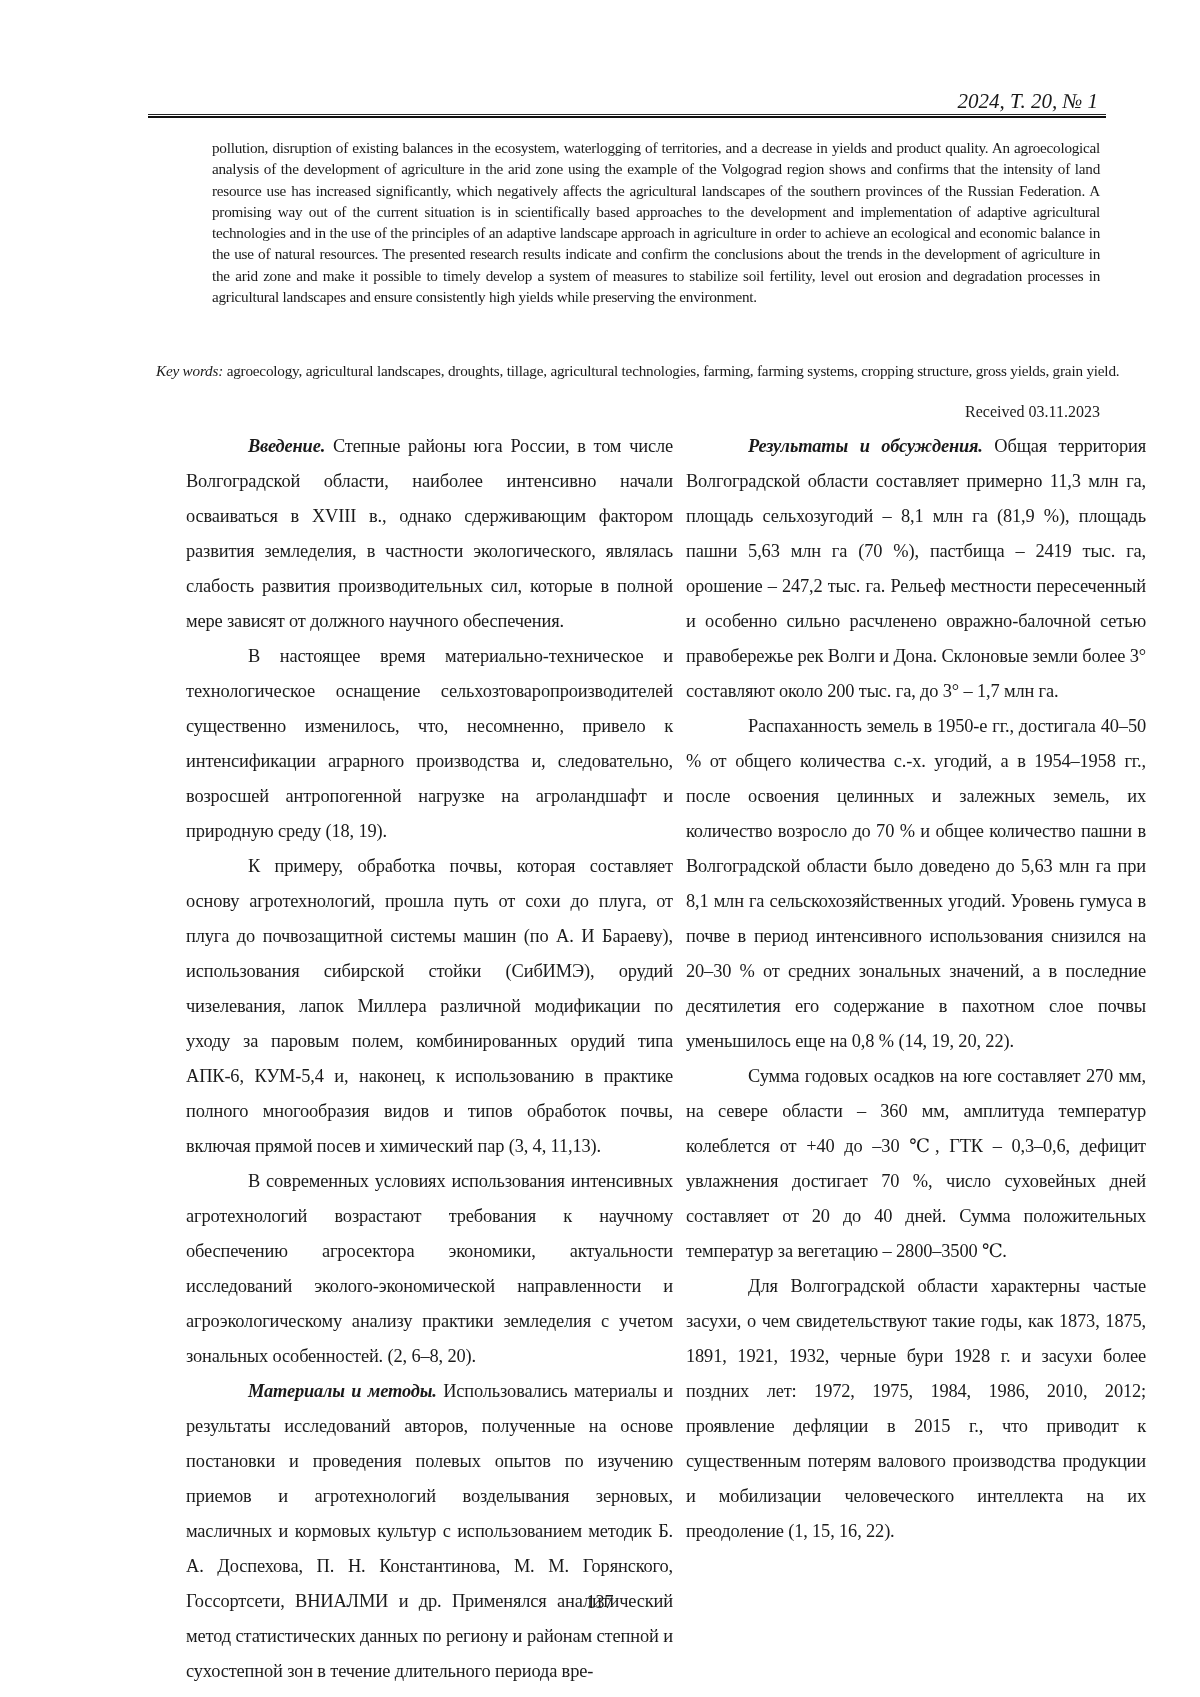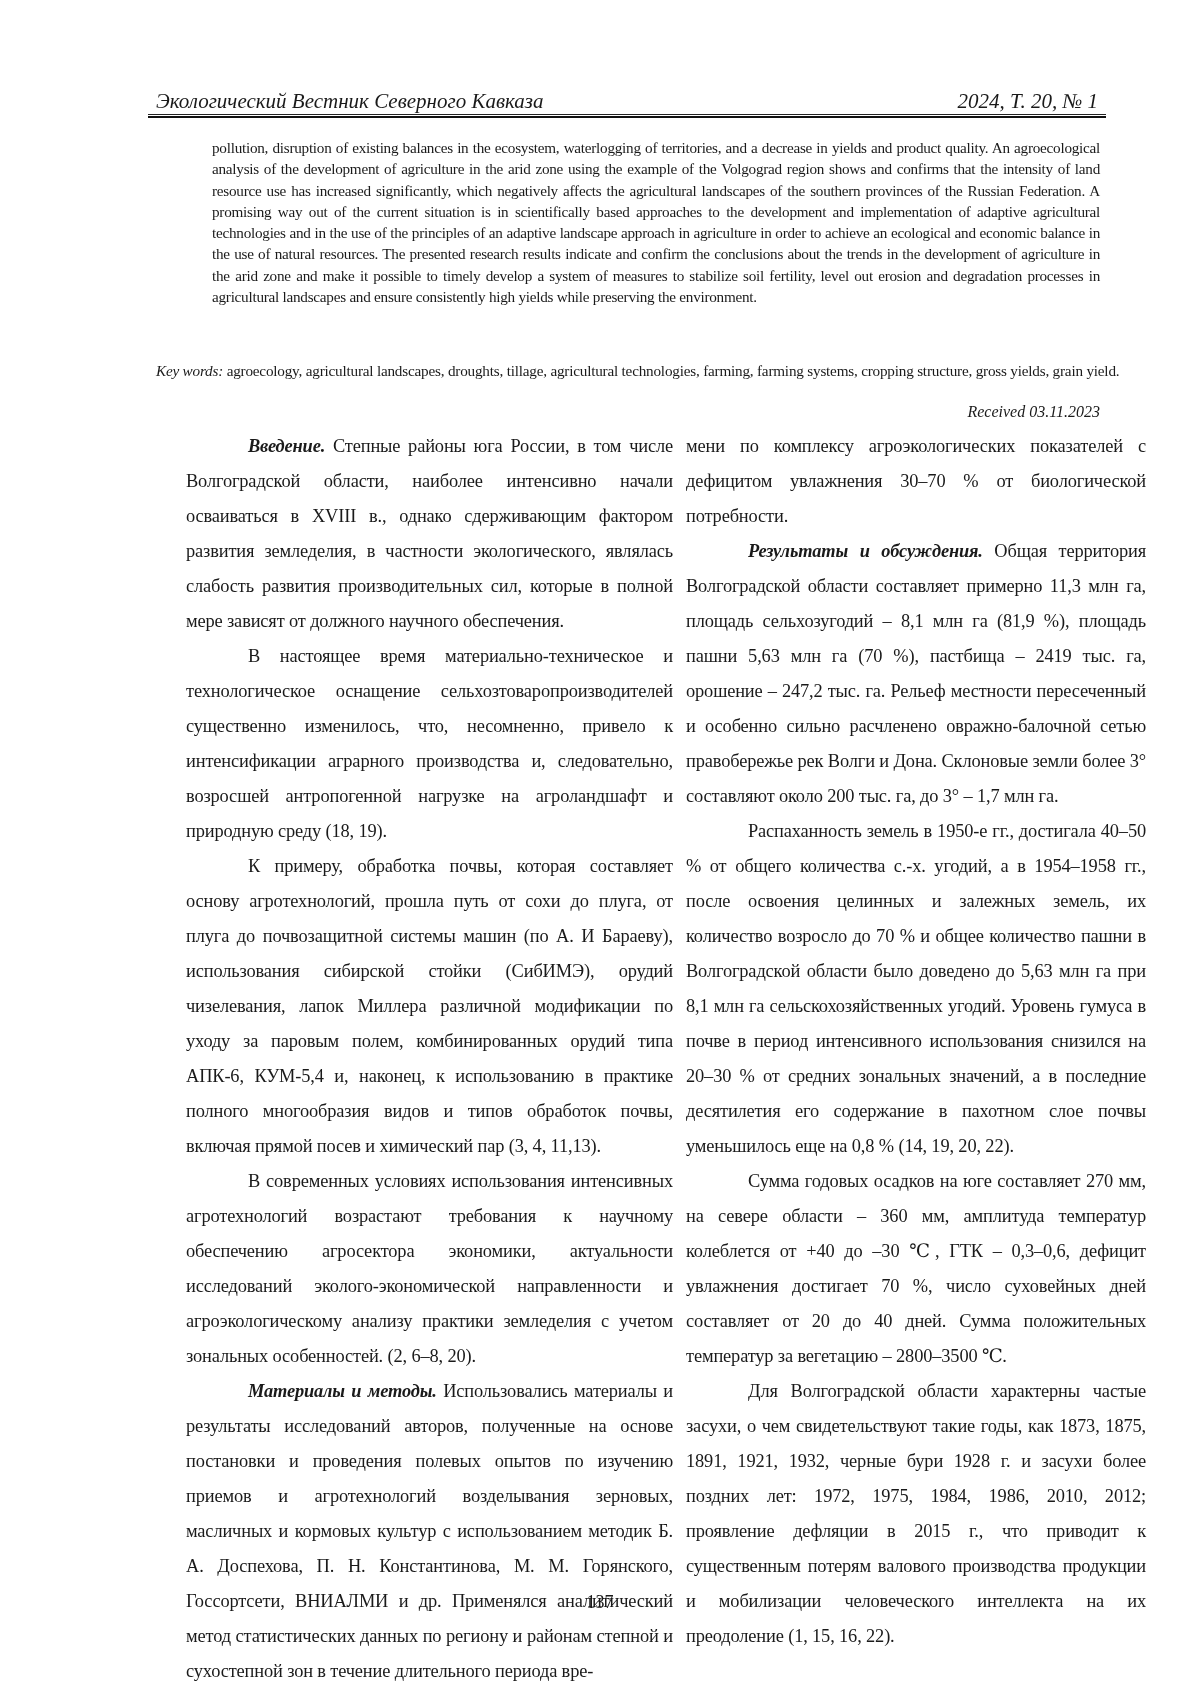--- a/index.html
+++ b/index.html
@@ -24,42 +24,41 @@
   }
   .abstract p { margin: 0; }
   .keywords {
     position: absolute; left: 156px; top: 360px; width: 944px;
     font-size: 15.2px; line-height: 21.3px; text-align: justify;
     padding-left: 56px; text-indent: -56px; letter-spacing: -0.2px;
   }
   .keywords .kw-label { font-style: italic; }
   .received {
     position: absolute; right: 100px; top: 402px;
-    font-style: italic; font-size: 16px; line-height: 20px;
+    font-size: 16px; line-height: 20px;
   }
   .col {
     position: absolute; top: 429px; width: 487px;
     font-size: 18.4px; line-height: 35px; text-align: justify;
     letter-spacing: -0.15px;
   }
   .col.left { left: 186px; }
   .col.right { left: 686px; width: 460px; }
   .col p { margin: 0; text-indent: 62px; }
   .col p.noindent { text-indent: 0; }
   .col .sec { font-weight: bold; font-style: italic; }
   .page-number {
     position: absolute; left: 0; width: 1200px; top: 1592px;
     text-align: center; font-size: 18px;
   }
 </style>
 </head>
 <body>
 
 <div class="header">
-  <span class="journal">Экологический Вестник Северного Кавказа</span>
   <span class="issue">2024, Т. 20, № 1</span>
 </div>
 <div class="header-rule"></div>
 
 <div class="abstract">
   <p>pollution, disruption of existing balances in the ecosystem, waterlogging of territories, and a decrease in yields and product quality. An agroecological analysis of the development of agriculture in the arid zone using the example of the Volgograd region shows and confirms that the intensity of land resource use has increased significantly, which negatively affects the agricultural landscapes of the southern provinces of the Russian Federation. A promising way out of the current situation is in scientifically based approaches to the development and implementation of adaptive agricultural technologies and in the use of the principles of an adaptive landscape approach in agriculture in order to achieve an ecological and economic balance in the use of natural resources. The presented research results indicate and confirm the conclusions about the trends in the development of agriculture in the arid zone and make it possible to timely develop a system of measures to stabilize soil fertility, level out erosion and degradation processes in agricultural landscapes and ensure consistently high yields while preserving the environment.</p>
 </div>
 
 <div class="keywords"><span class="kw-label">Key words:</span><span> agroecology, agricultural landscapes, droughts, tillage, agricultural technologies, farming, farming systems, cropping structure, gross yields, grain yield.</span></div>
 
@@ -67,20 +66,19 @@
 
 <div class="col left">
   <p><span class="sec">Введение.</span><span> Степные районы юга России, в том числе Волгоградской области, наиболее интенсивно начали осваиваться в XVIII в., однако сдерживающим фактором развития земледелия, в частности экологического, являлась слабость развития производительных сил, которые в полной мере зависят от должного научного обеспечения.</span></p>
   <p>В настоящее время материально-техническое и технологическое оснащение сельхозтоваропроизводителей существенно изменилось, что, несомненно, привело к интенсификации аграрного производства и, следовательно, возросшей антропогенной нагрузке на агроландшафт и природную среду (18, 19).</p>
   <p>К примеру, обработка почвы, которая составляет основу агротехнологий, прошла путь от сохи до плуга, от плуга до почвозащитной системы машин (по А. И Бараеву), использования сибирской стойки (СибИМЭ), орудий чизелевания, лапок Миллера различной модификации по уходу за паровым полем, комбинированных орудий типа АПК-6, КУМ-5,4 и, наконец, к использованию в практике полного многообразия видов и типов обработок почвы, включая прямой посев и химический пар (3, 4, 11,13).</p>
   <p>В современных условиях использования интенсивных агротехнологий возрастают требования к научному обеспечению агросектора экономики, актуальности исследований эколого-экономической направленности и агроэкологическому анализу практики земледелия с учетом зональных особенностей. (2, 6–8, 20).</p>
   <p><span class="sec">Материалы и методы.</span><span> Использовались материалы и результаты исследований авторов, полученные на основе постановки и проведения полевых опытов по изучению приемов и агротехнологий возделывания зерновых, масличных и кормовых культур с использованием методик Б. А. Доспехова, П. Н. Константинова, М. М. Горянского, Госсортсети, ВНИАЛМИ и др. Применялся аналитический метод статистических данных по региону и районам степной и сухостепной зон в течение длительного периода вре-</span></p>
 </div>
 
 <div class="col right">
-  <p class="noindent">мени по комплексу агроэкологических показателей с дефицитом увлажнения 30–70 % от биологической потребности.</p>
   <p><span class="sec">Результаты и обсуждения.</span><span> Общая территория Волгоградской области составляет примерно 11,3 млн га, площадь сельхозугодий – 8,1 млн га (81,9 %), площадь пашни 5,63 млн га (70 %), пастбища – 2419 тыс. га, орошение – 247,2 тыс. га. Рельеф местности пересеченный и особенно сильно расчленено овражно-балочной сетью правобережье рек Волги и Дона. Склоновые земли более 3° составляют около 200 тыс. га, до 3° – 1,7 млн га.</span></p>
   <p>Распаханность земель в 1950-е гг., достигала 40–50 % от общего количества с.-х. угодий, а в 1954–1958 гг., после освоения целинных и залежных земель, их количество возросло до 70 % и общее количество пашни в Волгоградской области было доведено до 5,63 млн га при 8,1 млн га сельскохозяйственных угодий. Уровень гумуса в почве в период интенсивного использования снизился на 20–30 % от средних зональных значений, а в последние десятилетия его содержание в пахотном слое почвы уменьшилось еще на 0,8 % (14, 19, 20, 22).</p>
   <p>Сумма годовых осадков на юге составляет 270 мм, на севере области – 360 мм, амплитуда температур колеблется от +40 до –30 ℃, ГТК – 0,3–0,6, дефицит увлажнения достигает 70 %, число суховейных дней составляет от 20 до 40 дней. Сумма положительных температур за вегетацию – 2800–3500 ℃.</p>
   <p>Для Волгоградской области характерны частые засухи, о чем свидетельствуют такие годы, как 1873, 1875, 1891, 1921, 1932, черные бури 1928 г. и засухи более поздних лет: 1972, 1975, 1984, 1986, 2010, 2012; проявление дефляции в 2015 г., что приводит к существенным потерям валового производства продукции и мобилизации человеческого интеллекта на их преодоление (1, 15, 16, 22).</p>
 </div>
 
 <div class="page-number">137</div>
 
 </body></html>

